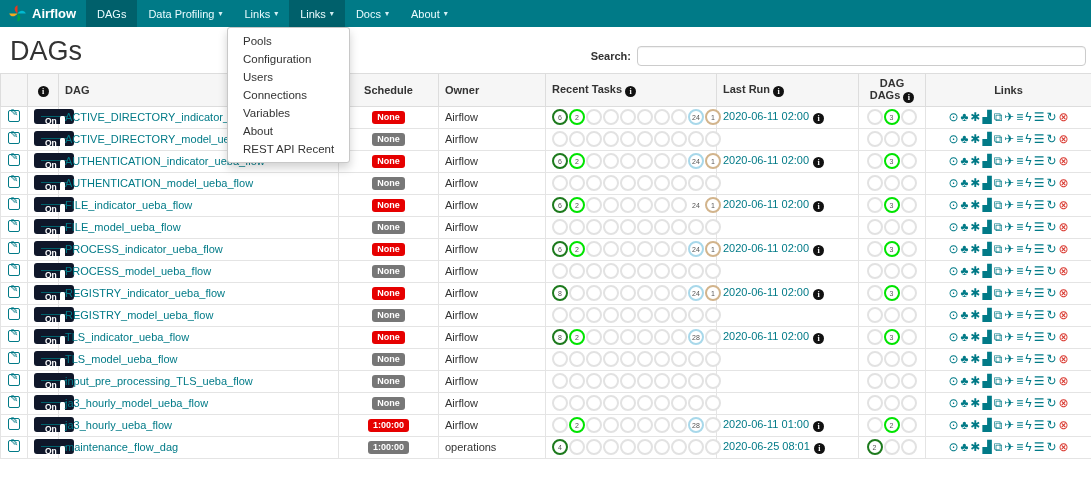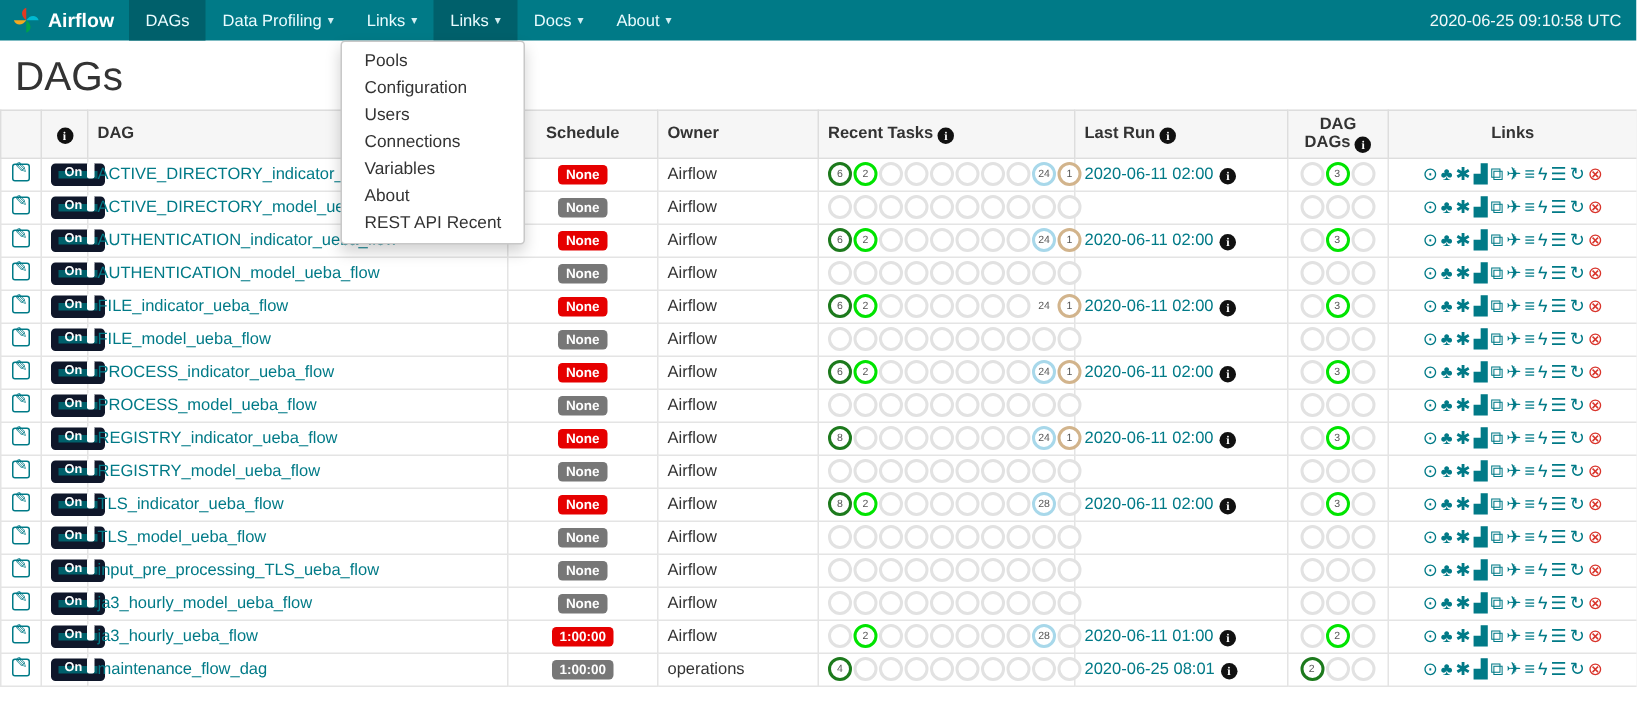--- a/index.html
+++ b/index.html
@@ -62,21 +62,21 @@
   
   .edit-box {
     display:inline-block; width:12px; height:12px; position:relative;
     border:1.5px solid #017A87; border-radius:2px; cursor:pointer;
   }
   .edit-box::after {
     content:"✎"; position:absolute; top:-4px; left:1px; font-size:10px; color:#017A87;
   }
   
   .toggle {
-    display:inline-flex; align-items:flex-end; background:#00606b; border:5px solid #0f172a;
+    display:inline-flex; align-items:flex-start; background:#00606b; border:7px solid #0f172a;
     border-radius:3px; height:15px; padding:0 2px 0 4px; cursor:pointer; gap:3px;
   }
   .toggle-label { color:#fff; font-size:8.5px; font-weight:bold; }
   .toggle-knob { width:5px; height:11px; background:#fff; border-radius:1.5px; }
   
   .circles { display:flex; align-items:center; }
   .circle {
     width:16px; height:16px; border-radius:50%; border:2px solid #e2e2e2; background:#fff;
     display:inline-flex; align-items:center; justify-content:center;
     font-size:7px; color:#555; margin-right:1px; flex:0 0 auto; cursor:pointer;
@@ -126,35 +126,38 @@
       </a>
       <a class="nav-item">
         <span>Docs</span>
         <span class="caret">▾</span>
       </a>
       <a class="nav-item">
         <span>About</span>
         <span class="caret">▾</span>
       </a>
     </nav>
-  <div class="clock">2020-06-25 09:10:58 UTC</div>
 </header>
 
 <ul class="dropdown" id="admin-menu">
     <li>Pools</li>
     <li>Configuration</li>
     <li>Users</li>
     <li>Connections</li>
     <li>Variables</li>
     <li>About</li>
     <li>REST API Recent</li>
   </ul>
 
 <div class="page-head">
   <h1 class="page-title">DAGs</h1>
+  <div class="search-wrap">
+    <span class="search-label">Search:</span>
+    <input class="search-input" type="text" value="" style="">
+  </div>
 </div>
 
 <table>
   <colgroup>
     <col style="width:27px">
       <col style="width:31px">
       <col style="width:280px">
     <col style="width:100px">
       <col style="width:107px">
       <col style="width:171px">

